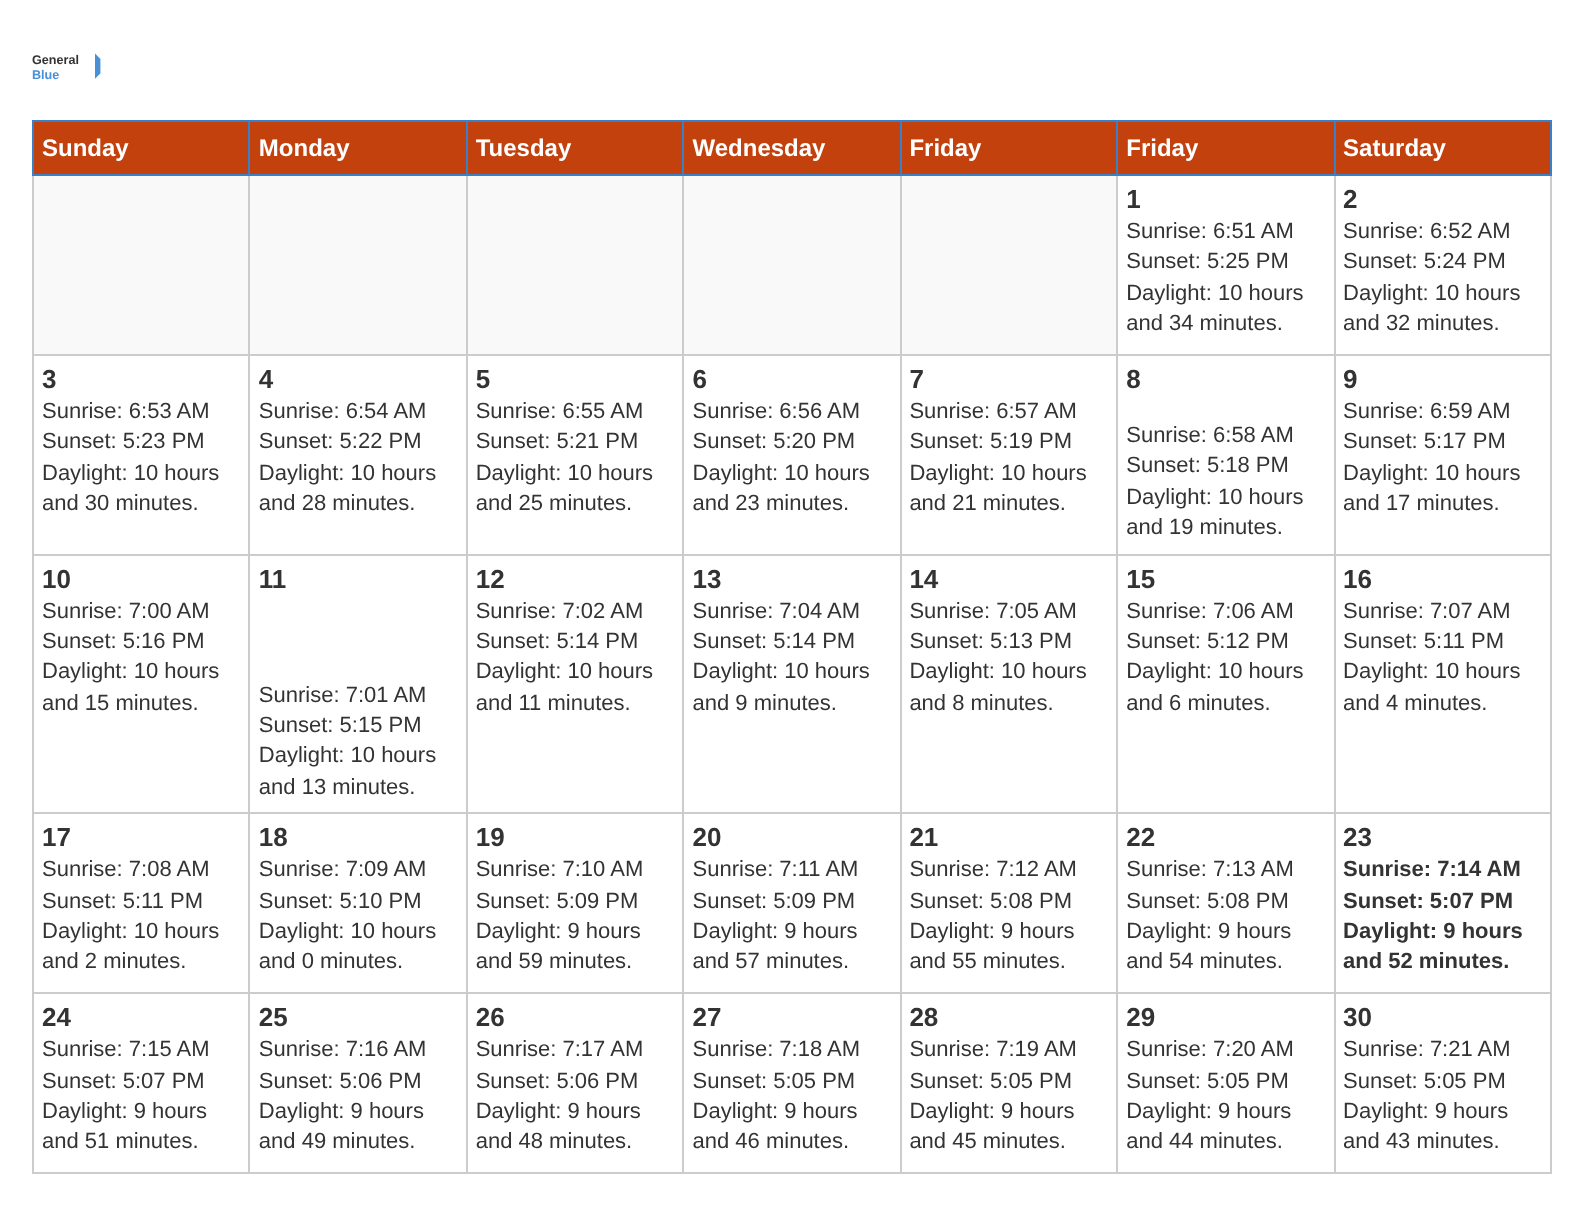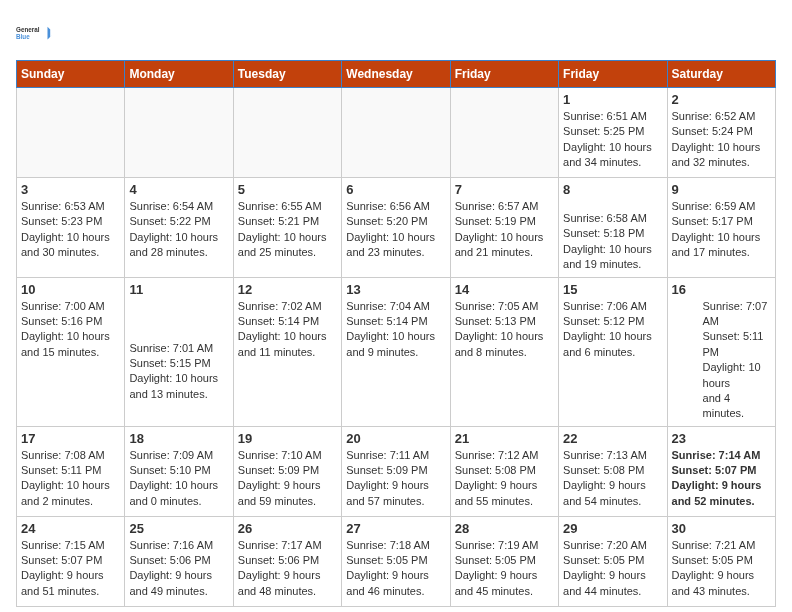--- a/index.html
+++ b/index.html
@@ -218,21 +218,21 @@
         </td>
         <td>
           <span class="day-number">15</span>
           <div class="day-info" style="white-space: pre-line;">Sunrise: 7:06 AM
 Sunset: 5:12 PM
 Daylight: 10 hours
 and 6 minutes.</div>
         </td>
         <td>
           <span class="day-number">16</span>
-          <div class="day-info" style="white-space: pre-line; margin-left: 31px;">Sunrise: 7:07 AM
+          <div class="day-info" style="white-space: pre-line;">Sunrise: 7:07 AM
 Sunset: 5:11 PM
 Daylight: 10 hours
 and 4 minutes.</div>
         </td>
       </tr>
       <tr>
         <td>
           <span class="day-number">17</span>
           <div class="day-info" style="white-space: pre-line;">Sunrise: 7:08 AM
 Sunset: 5:11 PM

